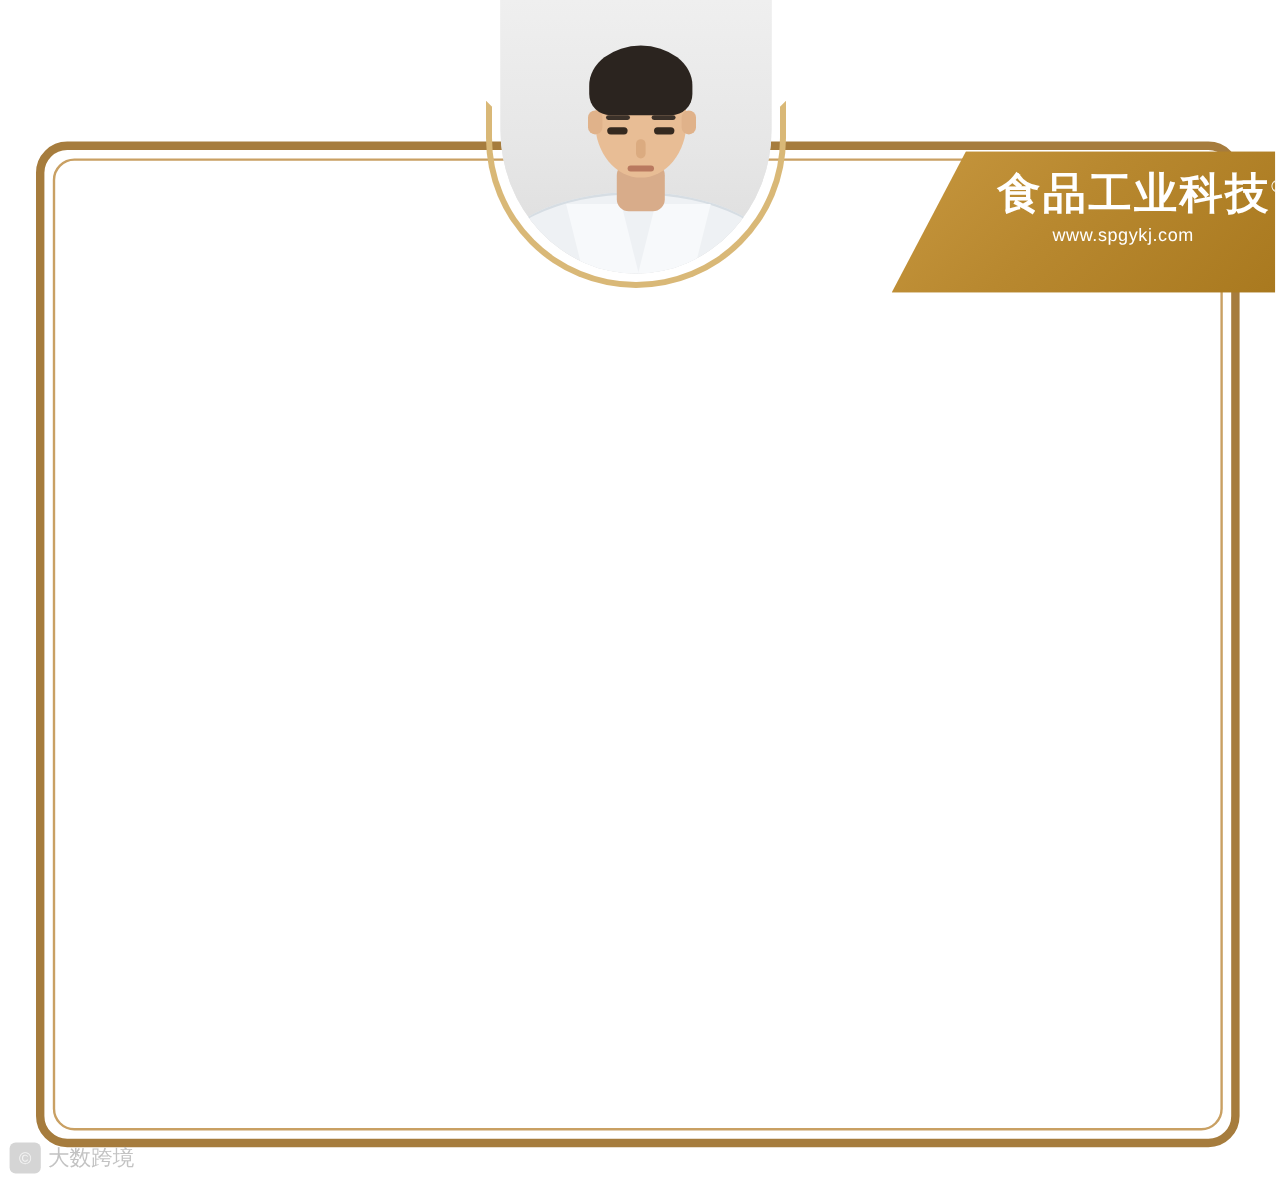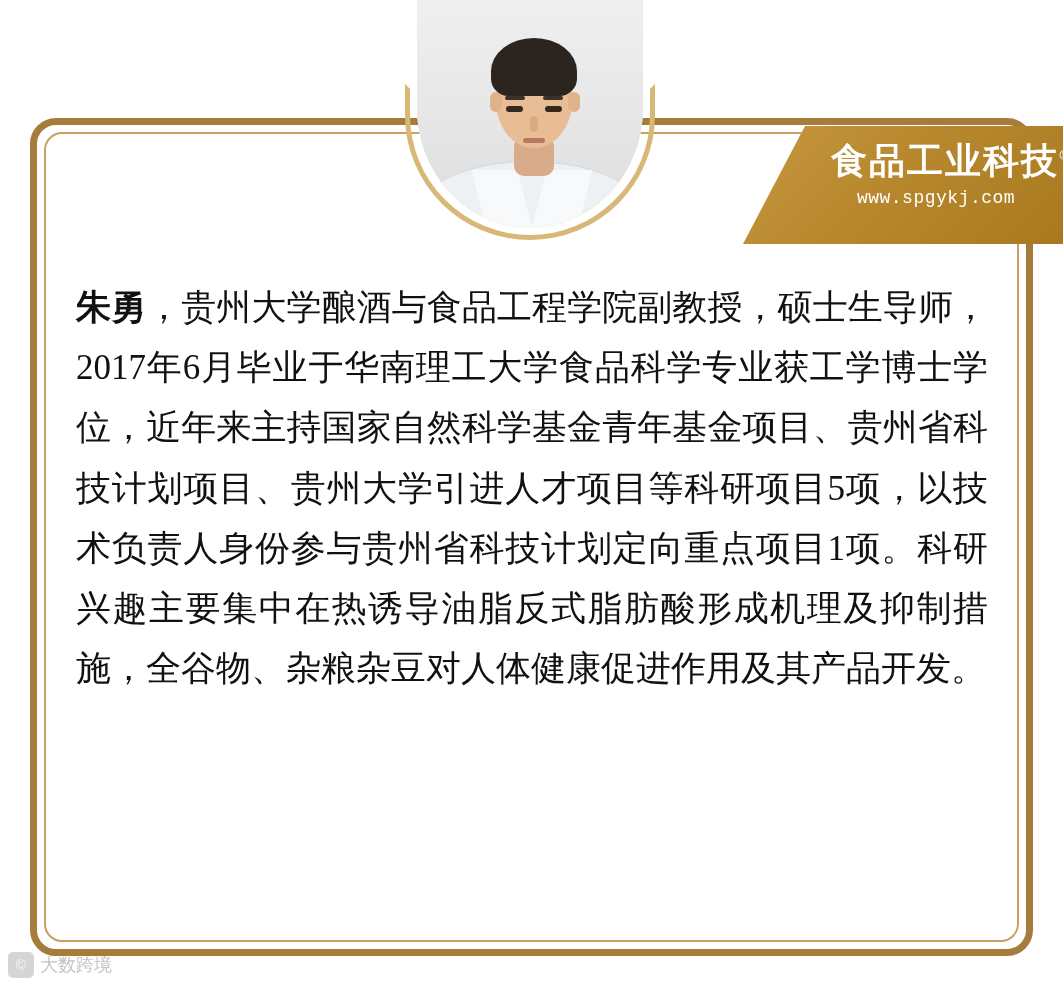--- a/index.html
+++ b/index.html
@@ -180,22 +180,22 @@
     font-weight: bold;
     letter-spacing: 2px;
     line-height: 1.1;
     white-space: nowrap;
   }
   .logo-title .reg {
     font-size: 15px;
     vertical-align: super;
   }
   .logo-url {
-    font-family: Liberation Mono, monospace;
-    font-size: 18px;
+    font-family: Liberation Sans, sans-serif;
+    font-size: 15px;
     letter-spacing: 0.5px;
     margin-top: 6px;
   }
 
   
   .bio {
     position: absolute;
     left: 76px;
     top: 278px;
     width: 912px;
@@ -262,20 +262,19 @@
   </div>
 
   <div class="ribbon"></div>
   <div class="logo-block">
     <div class="logo-title">
       <span>食品工业科技</span><span class="reg">®</span>
     </div>
     <div class="logo-url">www.spgykj.com</div>
   </div>
 
-  <div class="bio"><span class="name">朱勇</span><span>，贵州大学酿酒与食品工程学院副教授，硕士生导师，2017年6月毕业于华南理工大学食品科学专业获工学博士学位，近年来主持国家自然科学基金青年基金项目、贵州省科技计划项目、贵州大学引进人才项目等科研项目5项，以技术负责人身份参与贵州省科技计划定向重点项目1项。科研兴趣主要集中在热诱导油脂反式脂肪酸形成机理及抑制措施，全谷物、杂粮杂豆对人体健康促进作用及其产品开发。</span></div>
 
   <div class="watermark">
     <div class="wm-mark">©</div>
     <span>大数跨境</span>
   </div>
 
 </div>
 
 </body></html>

